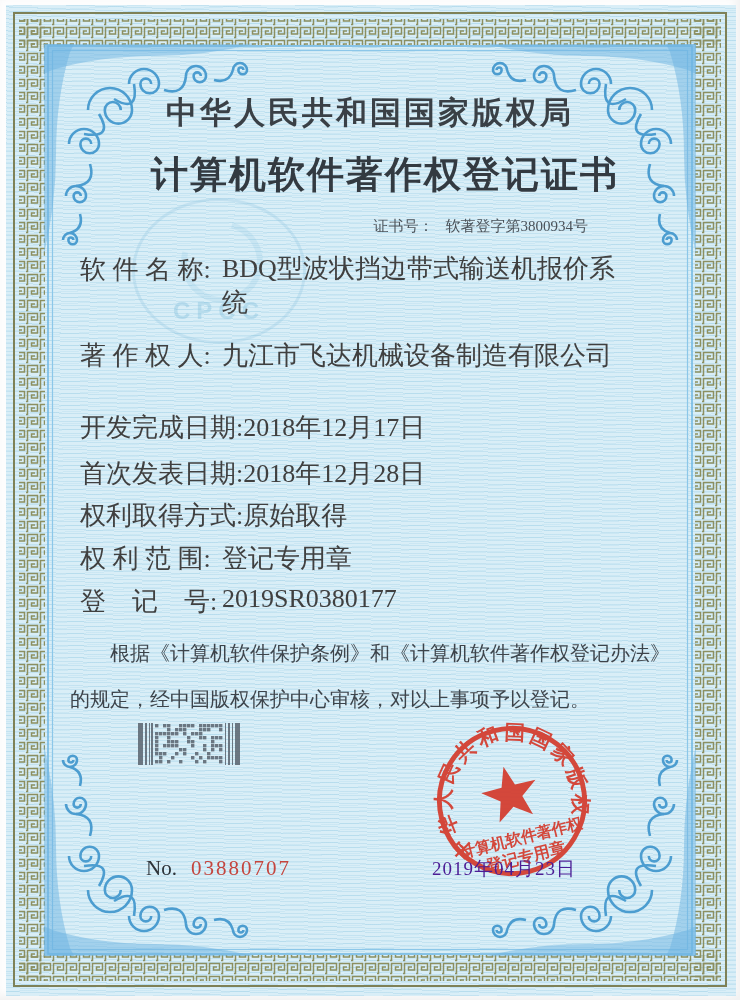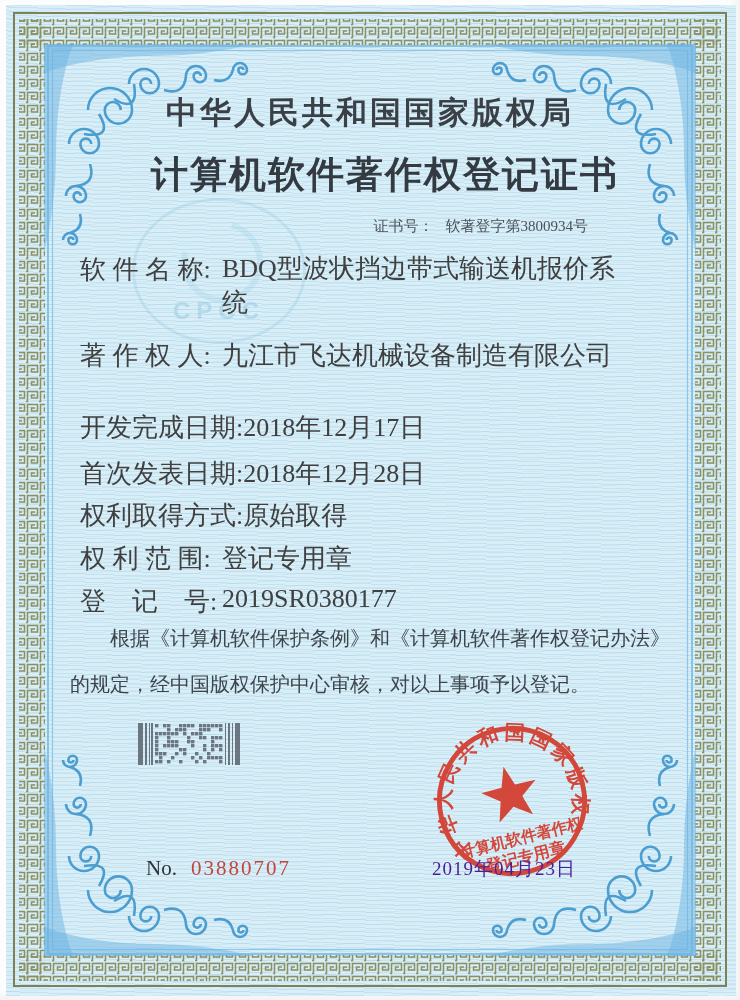--- a/index.html
+++ b/index.html
@@ -28,21 +28,21 @@
   .certno-line{
     position:absolute;left:16px;top:217px;width:636px;text-align:right;
     padding-right:64px;box-sizing:border-box;font-size:15px;color:#4b5259;
   }
   .certno-line .certno-value{margin-left:12px;}
   .rows{position:absolute;left:80px;top:0;width:580px;}
   .row{position:absolute;left:0;font-size:26px;color:#404040;white-space:nowrap;}
   .row .label{display:inline-block;min-width:142px;vertical-align:top;}
   .row .value-wrap{display:inline-block;vertical-align:top;white-space:normal;width:410px;line-height:34px;}
   .statement{
-    position:absolute;left:70px;top:615px;width:600px;
+    position:absolute;left:70px;top:630px;width:600px;
     font-size:20px;line-height:46px;color:#3d444b;text-indent:2em;text-align:justify;
   }
   .watermark{
     position:absolute;left:132px;top:198px;width:168px;height:140px;border-radius:50%;
     border:3px solid rgba(140,195,222,.40);opacity:.7;pointer-events:none;
   }
   .watermark .wm-text{
     position:absolute;left:0;bottom:16px;width:100%;text-align:center;
     font-family:"Liberation Sans","DejaVu Sans",sans-serif;
     font-size:24px;letter-spacing:6px;color:rgba(130,190,218,.55);font-weight:bold;

